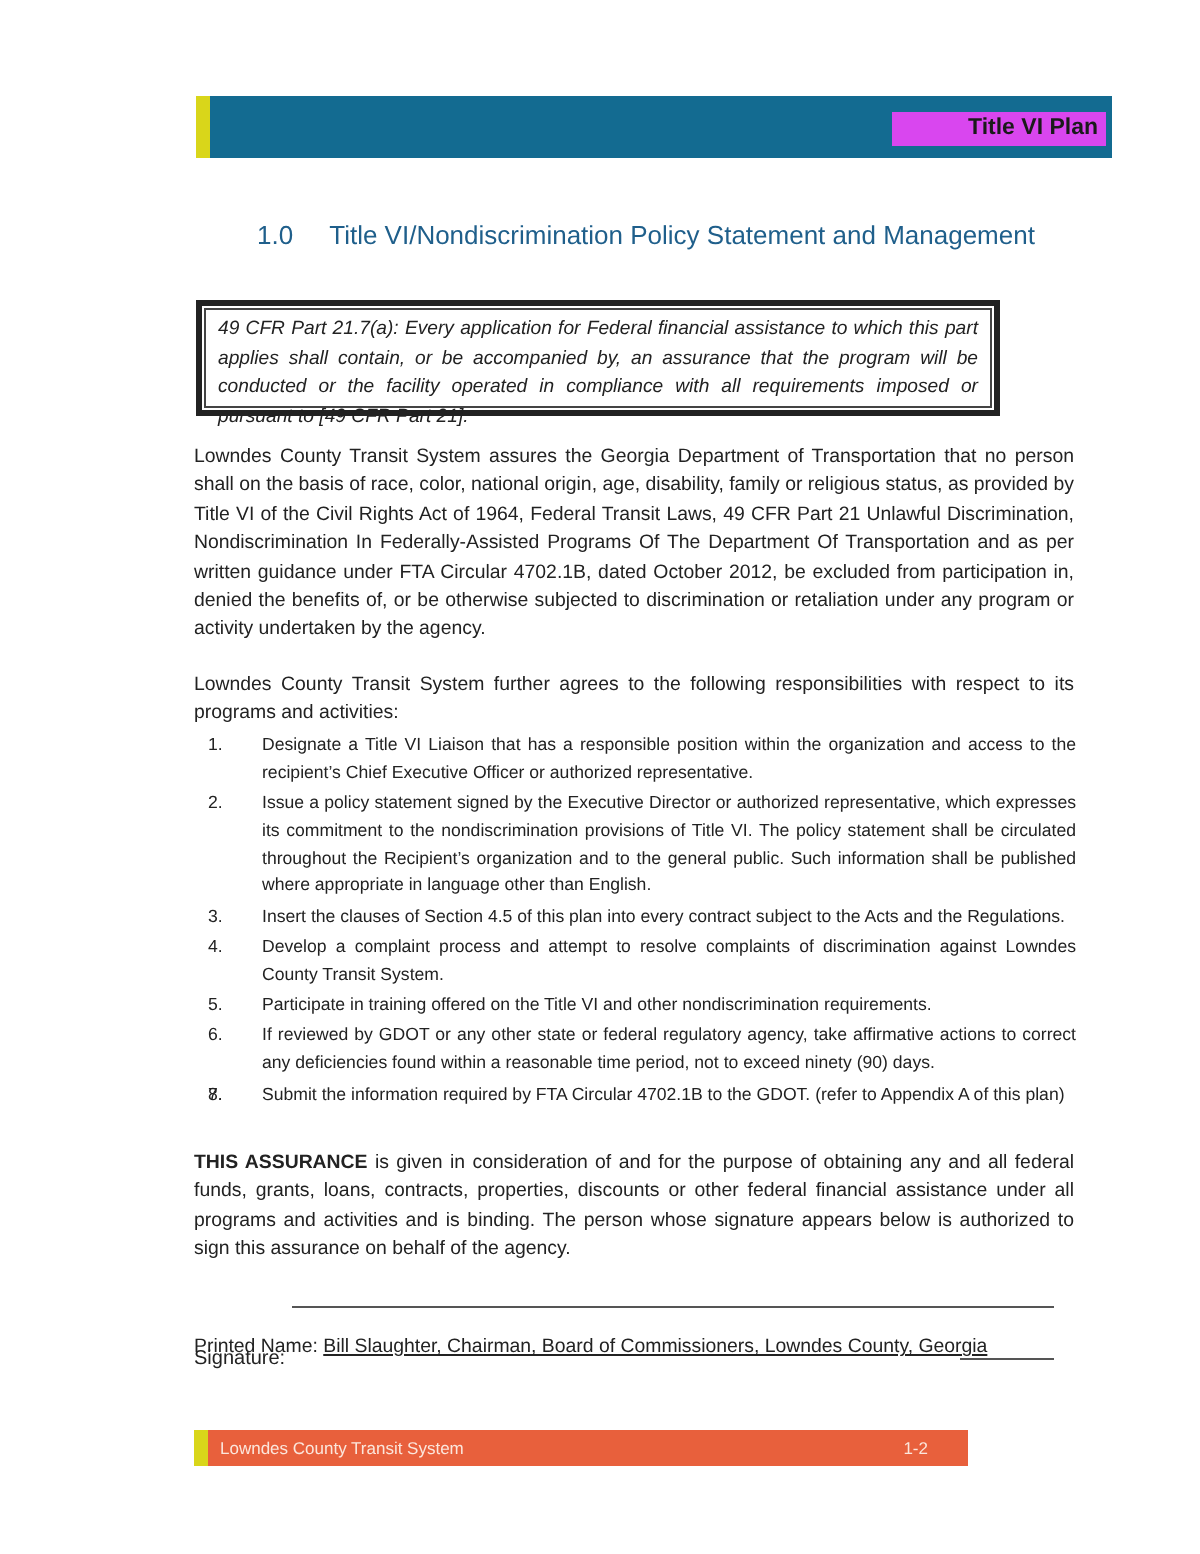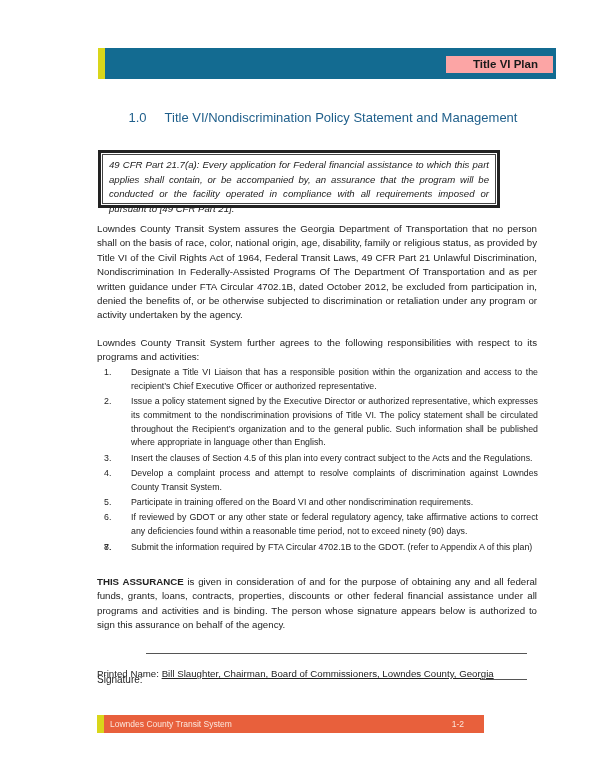--- a/index.html
+++ b/index.html
@@ -2,22 +2,22 @@
 <html><head>
   <meta charset="utf-8">
   <style>
     html, body { margin: 0; padding: 0; background: #ffffff; }
     body { width: 600px; height: 777px; position: relative; overflow: hidden;
       font-family: "Liberation Sans", sans-serif; color: #222; }
     .hdr-bar { position: absolute; left: 98px; top: 48px; width: 458px; height: 31px;
       background: #136b91; }
     .hdr-accent { position: absolute; left: 0; top: 0; width: 7px; height: 100%; background: #d9d61a; }
     .hdr-tab { position: absolute; left: 348px; top: 8px; width: 107px; height: 17px;
-      background: #fca5a5; color: #1a1a1a; font-weight: bold; font-size: 11.5px;
-      text-align: right; line-height: 17px; padding-right: 15px; box-sizing: border-box; }
+      background: #d946ef; color: #1a1a1a; font-weight: bold; font-size: 11.5px;
+      text-align: right; line-height: 17px; padding-right: 4px; box-sizing: border-box; }
     .title { position: absolute; left: 98px; top: 108px; width: 450px; text-align: center;
       color: #1f5f8b; font-weight: normal; font-size: 13px; line-height: 19px; }
     .title .num { display: inline-block; margin-right: 18px; }
     .cfr-box { position: absolute; left: 98px; top: 150px; width: 402px; height: 58px;
       border: 3px solid #222; box-sizing: border-box; padding: 1px; }
     .cfr-inner { border: 1px solid #444; height: 100%; box-sizing: border-box;
       padding: 3px 6px; font-style: italic; font-size: 9.6px; line-height: 14.5px;
       text-align: justify; color: #222; }
     .para { position: absolute; left: 97px; width: 440px; font-size: 9.7px;
       line-height: 14.4px; text-align: justify; color: #222; margin: 0; }
@@ -57,21 +57,21 @@
 
 <p class="para p1">Lowndes County Transit System assures the Georgia Department of Transportation that no person shall on the basis of race, color, national origin, age, disability, family or religious status, as provided by Title VI of the Civil Rights Act of 1964, Federal Transit Laws, 49 CFR Part 21 Unlawful Discrimination, Nondiscrimination In Federally-Assisted Programs Of The Department Of Transportation and as per written guidance under FTA Circular 4702.1B, dated October 2012,  be excluded from participation in, denied the benefits of, or be otherwise subjected to discrimination or retaliation under any program or activity undertaken by the agency.</p>
 
 <p class="para p2">Lowndes County Transit System further agrees to the following responsibilities with respect to its programs and activities:</p>
 
 <ol class="list">
   <li><span class="n">1.</span><span>Designate a Title VI Liaison that has a responsible position within the organization and access to the recipient’s Chief Executive Officer or authorized representative.</span></li>
   <li><span class="n">2.</span><span>Issue a policy statement signed by the Executive Director or authorized representative, which expresses its commitment to the nondiscrimination provisions of Title VI. The policy statement shall be circulated throughout the Recipient’s organization and to the general public. Such information shall be published where appropriate in language other than English.</span></li>
   <li><span class="n">3.</span><span>Insert the clauses of Section 4.5 of this plan into every contract subject to the Acts and the Regulations.</span></li>
   <li><span class="n">4.</span><span>Develop a complaint process and attempt to resolve complaints of discrimination against Lowndes County Transit System.</span></li>
-  <li><span class="n">5.</span><span>Participate in training offered on the Board VI and other nondiscrimination requirements.</span></li>
+  <li><span class="n">5.</span><span>Participate in training offered on the Title VI and other nondiscrimination requirements.</span></li>
   <li><span class="n">6.</span><span>If reviewed by GDOT or any other state or federal regulatory agency, take affirmative actions to correct any deficiencies found within a reasonable time period, not to exceed ninety (90) days.</span></li>
   <li><span class="n">7.</span></li>
   <li><span class="n">8.</span><span>Submit the information required by FTA Circular 4702.1B to the GDOT. (refer to Appendix A of this plan)</span></li>
 </ol>
 
 <p class="para p3"><b>THIS ASSURANCE</b><span> is given in consideration of and for the purpose of obtaining any and all federal funds, grants, loans, contracts, properties, discounts or other federal financial assistance under all programs and activities and is binding. The person whose signature appears below is authorized to sign this assurance on behalf of the agency.</span></p>
 
 <div class="sig">Signature:</div>
 <div class="sig-line"></div>
 

